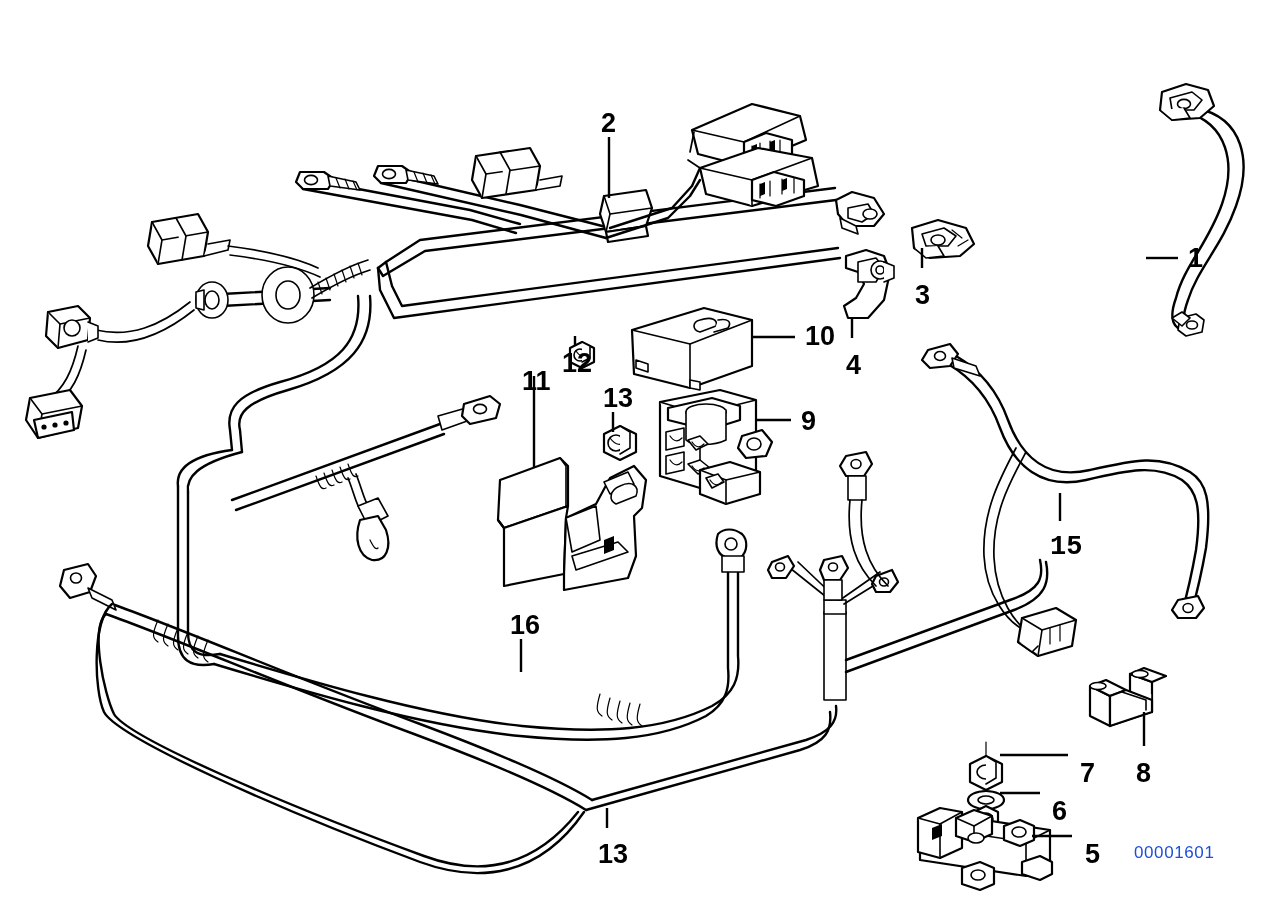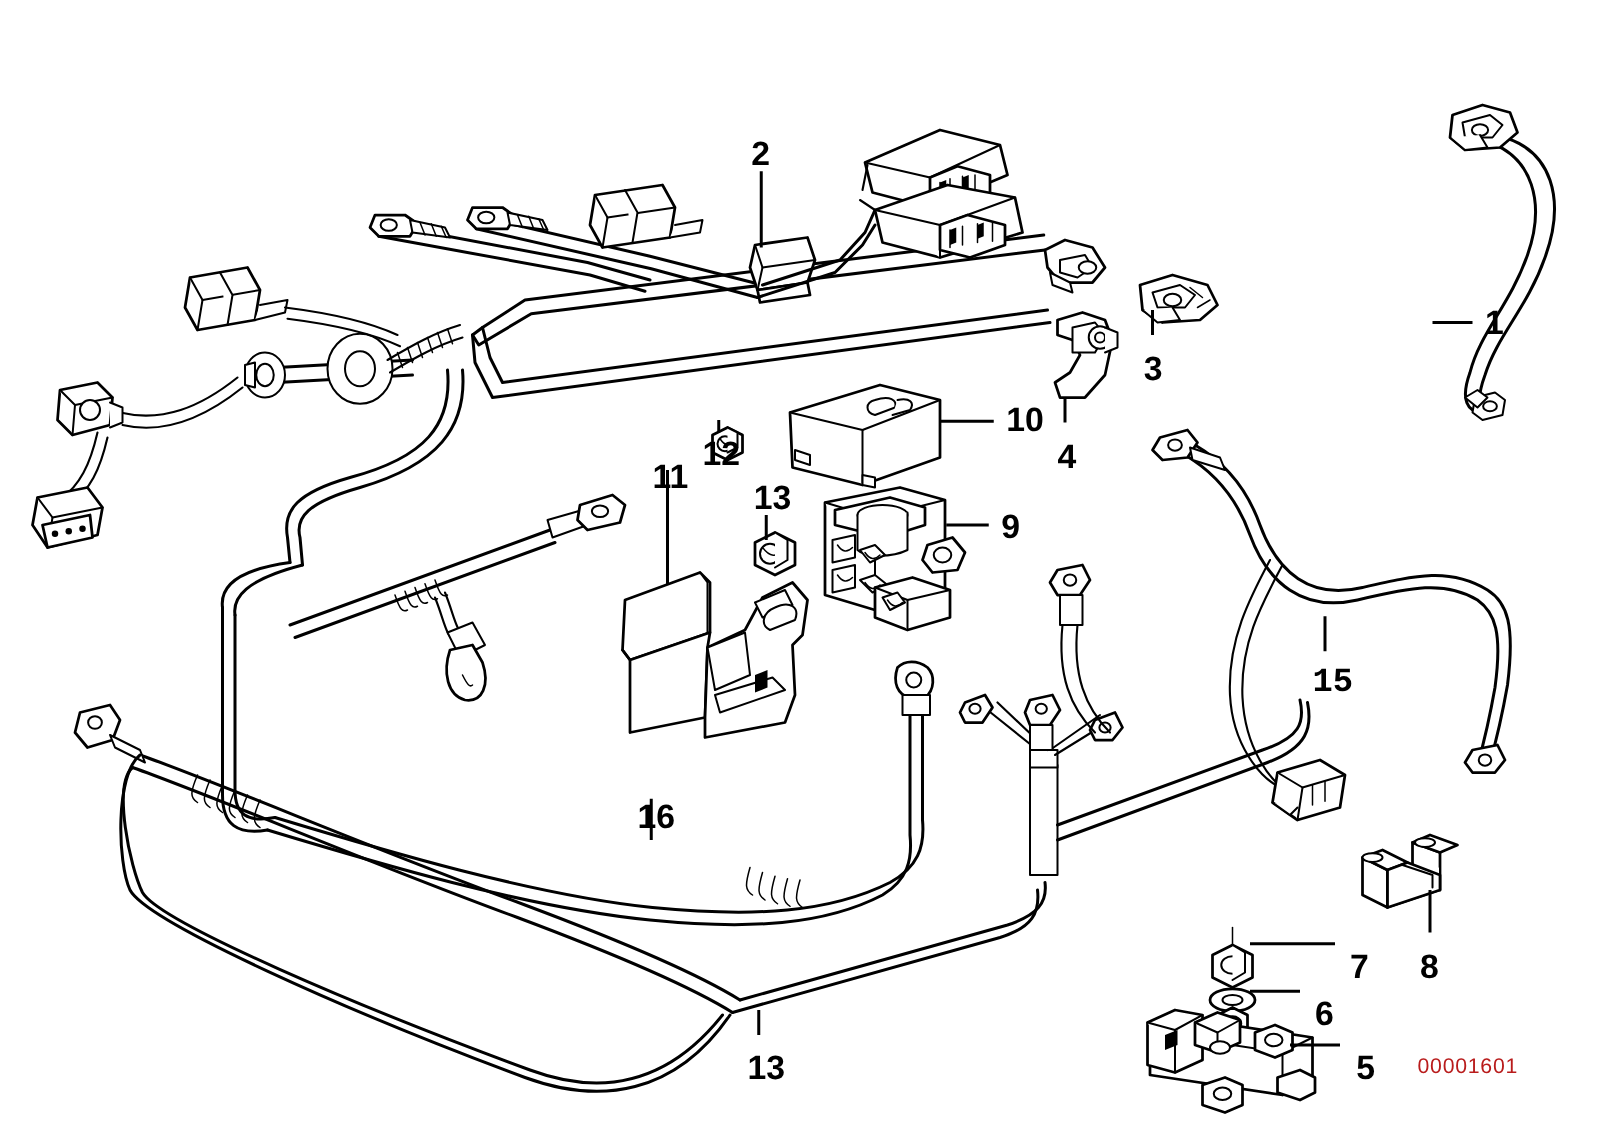--- a/index.html
+++ b/index.html
@@ -3,21 +3,21 @@
 <meta charset="utf-8">
 <title>Parts Diagram 00001601</title>
 <style>
   html,body{margin:0;padding:0;background:#ffffff;}
   body{width:1288px;height:910px;overflow:hidden;font-family:"Liberation Sans",sans-serif;}
   #sheet{position:relative;width:1288px;height:910px;background:#fff;}
   #art{position:absolute;left:0;top:0;width:1288px;height:910px;}
   .lbl{position:absolute;font-family:"Liberation Sans",sans-serif;font-weight:bold;
        font-size:27px;color:#000;line-height:1;white-space:nowrap;}
   .code{position:absolute;font-family:"Liberation Sans",sans-serif;font-weight:normal;
-        font-size:17px;letter-spacing:.6px;color:#b91c1c;white-space:nowrap;}
+        font-size:17px;letter-spacing:.6px;color:#1d4ed8;white-space:nowrap;}
 </style>
 </head>
 <body>
 
 <div id="sheet">
 
   <svg id="art" viewBox="0 0 1288 910" xmlns="http://www.w3.org/2000/svg">
     <defs>
       <style>
         .o{fill:none;stroke:#000;stroke-width:2.4;stroke-linecap:round;stroke-linejoin:round;}
@@ -461,17 +461,17 @@
   <div class="lbl" style="left:1052px;top:798px;">6</div>
   <div class="lbl" style="left:1080px;top:760px;">7</div>
   <div class="lbl" style="left:1136px;top:760px;">8</div>
   <div class="lbl" style="left:801px;top:408px;">9</div>
   <div class="lbl" style="left:805px;top:323px;">10</div>
   <div class="lbl" style="left:522px;top:368px;">11</div>
   <div class="lbl" style="left:562px;top:310px;margin-top:40px;">12</div>
   <div class="lbl" style="left:603px;top:385px;">13</div>
   <div class="lbl" style="left:598px;top:841px;">13</div>
   <div class="lbl" style="left:1050px;top:534px;font-family:Liberation Mono, monospace;">15</div>
-  <div class="lbl" style="left:510px;top:612px;margin-top:28px;">16</div>
+  <div class="lbl" style="left:510px;top:612px;">16</div>
 
   <div class="code" style="left:1134px;top:843px;">00001601</div>
 
 </div>
 
 </body></html>

